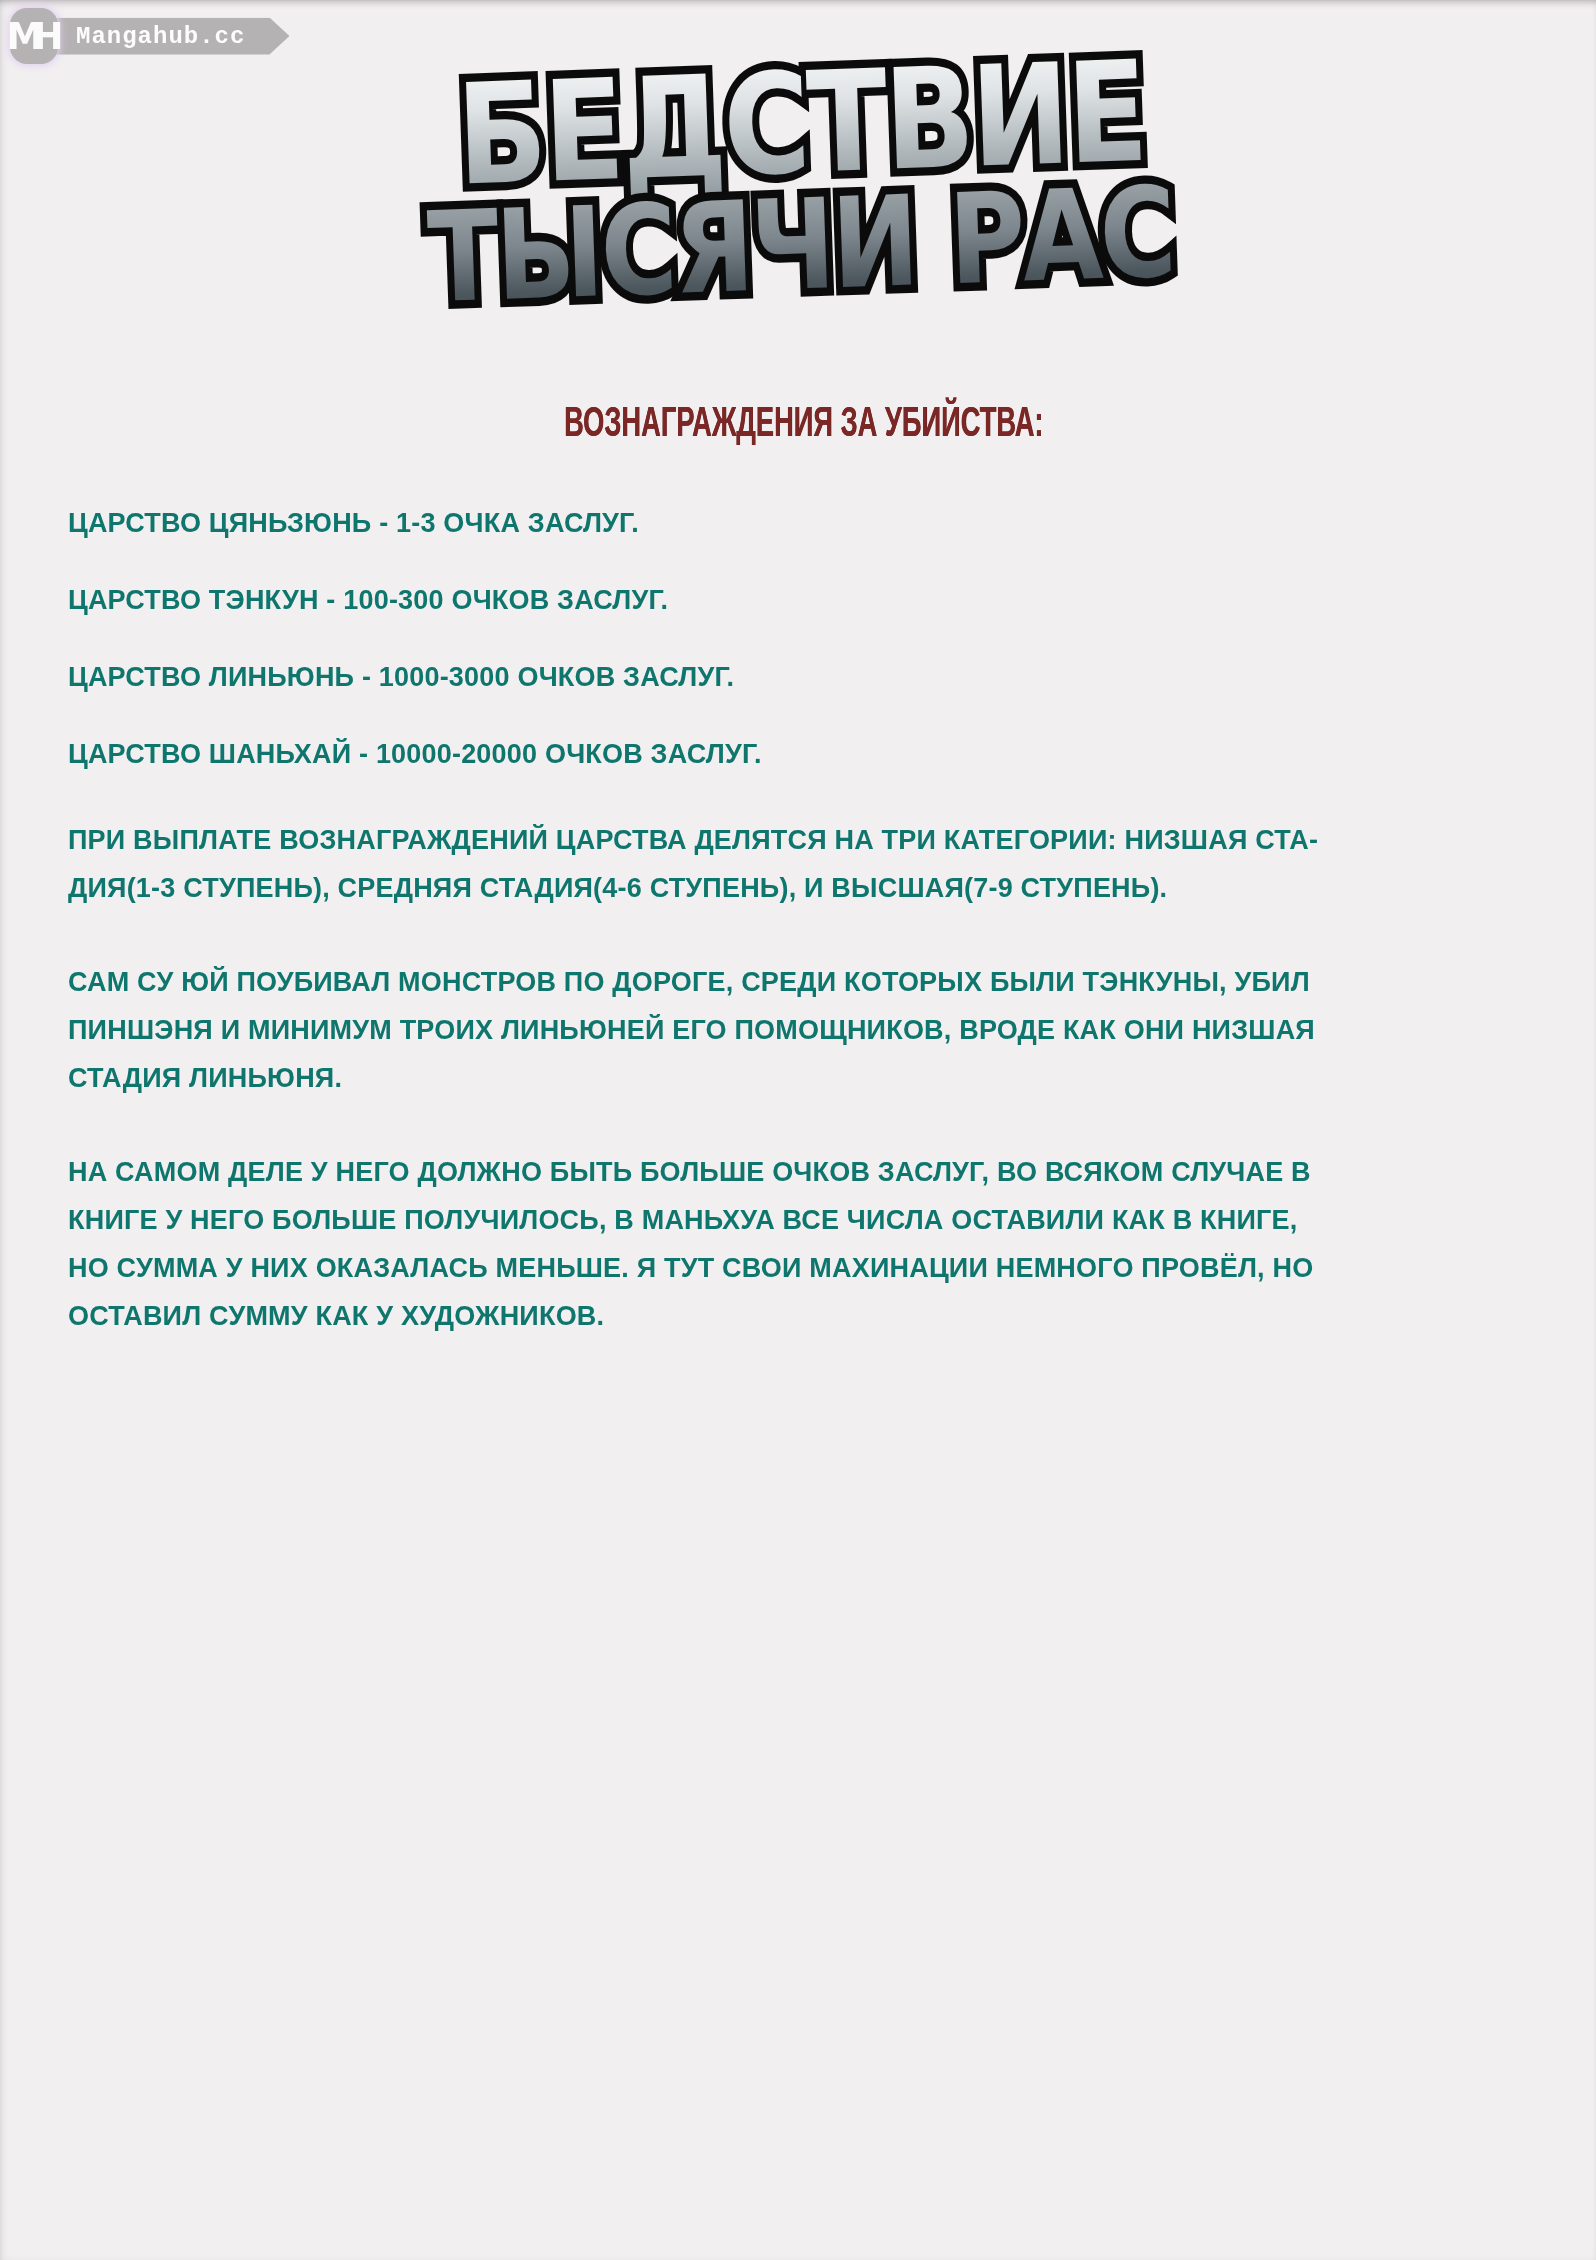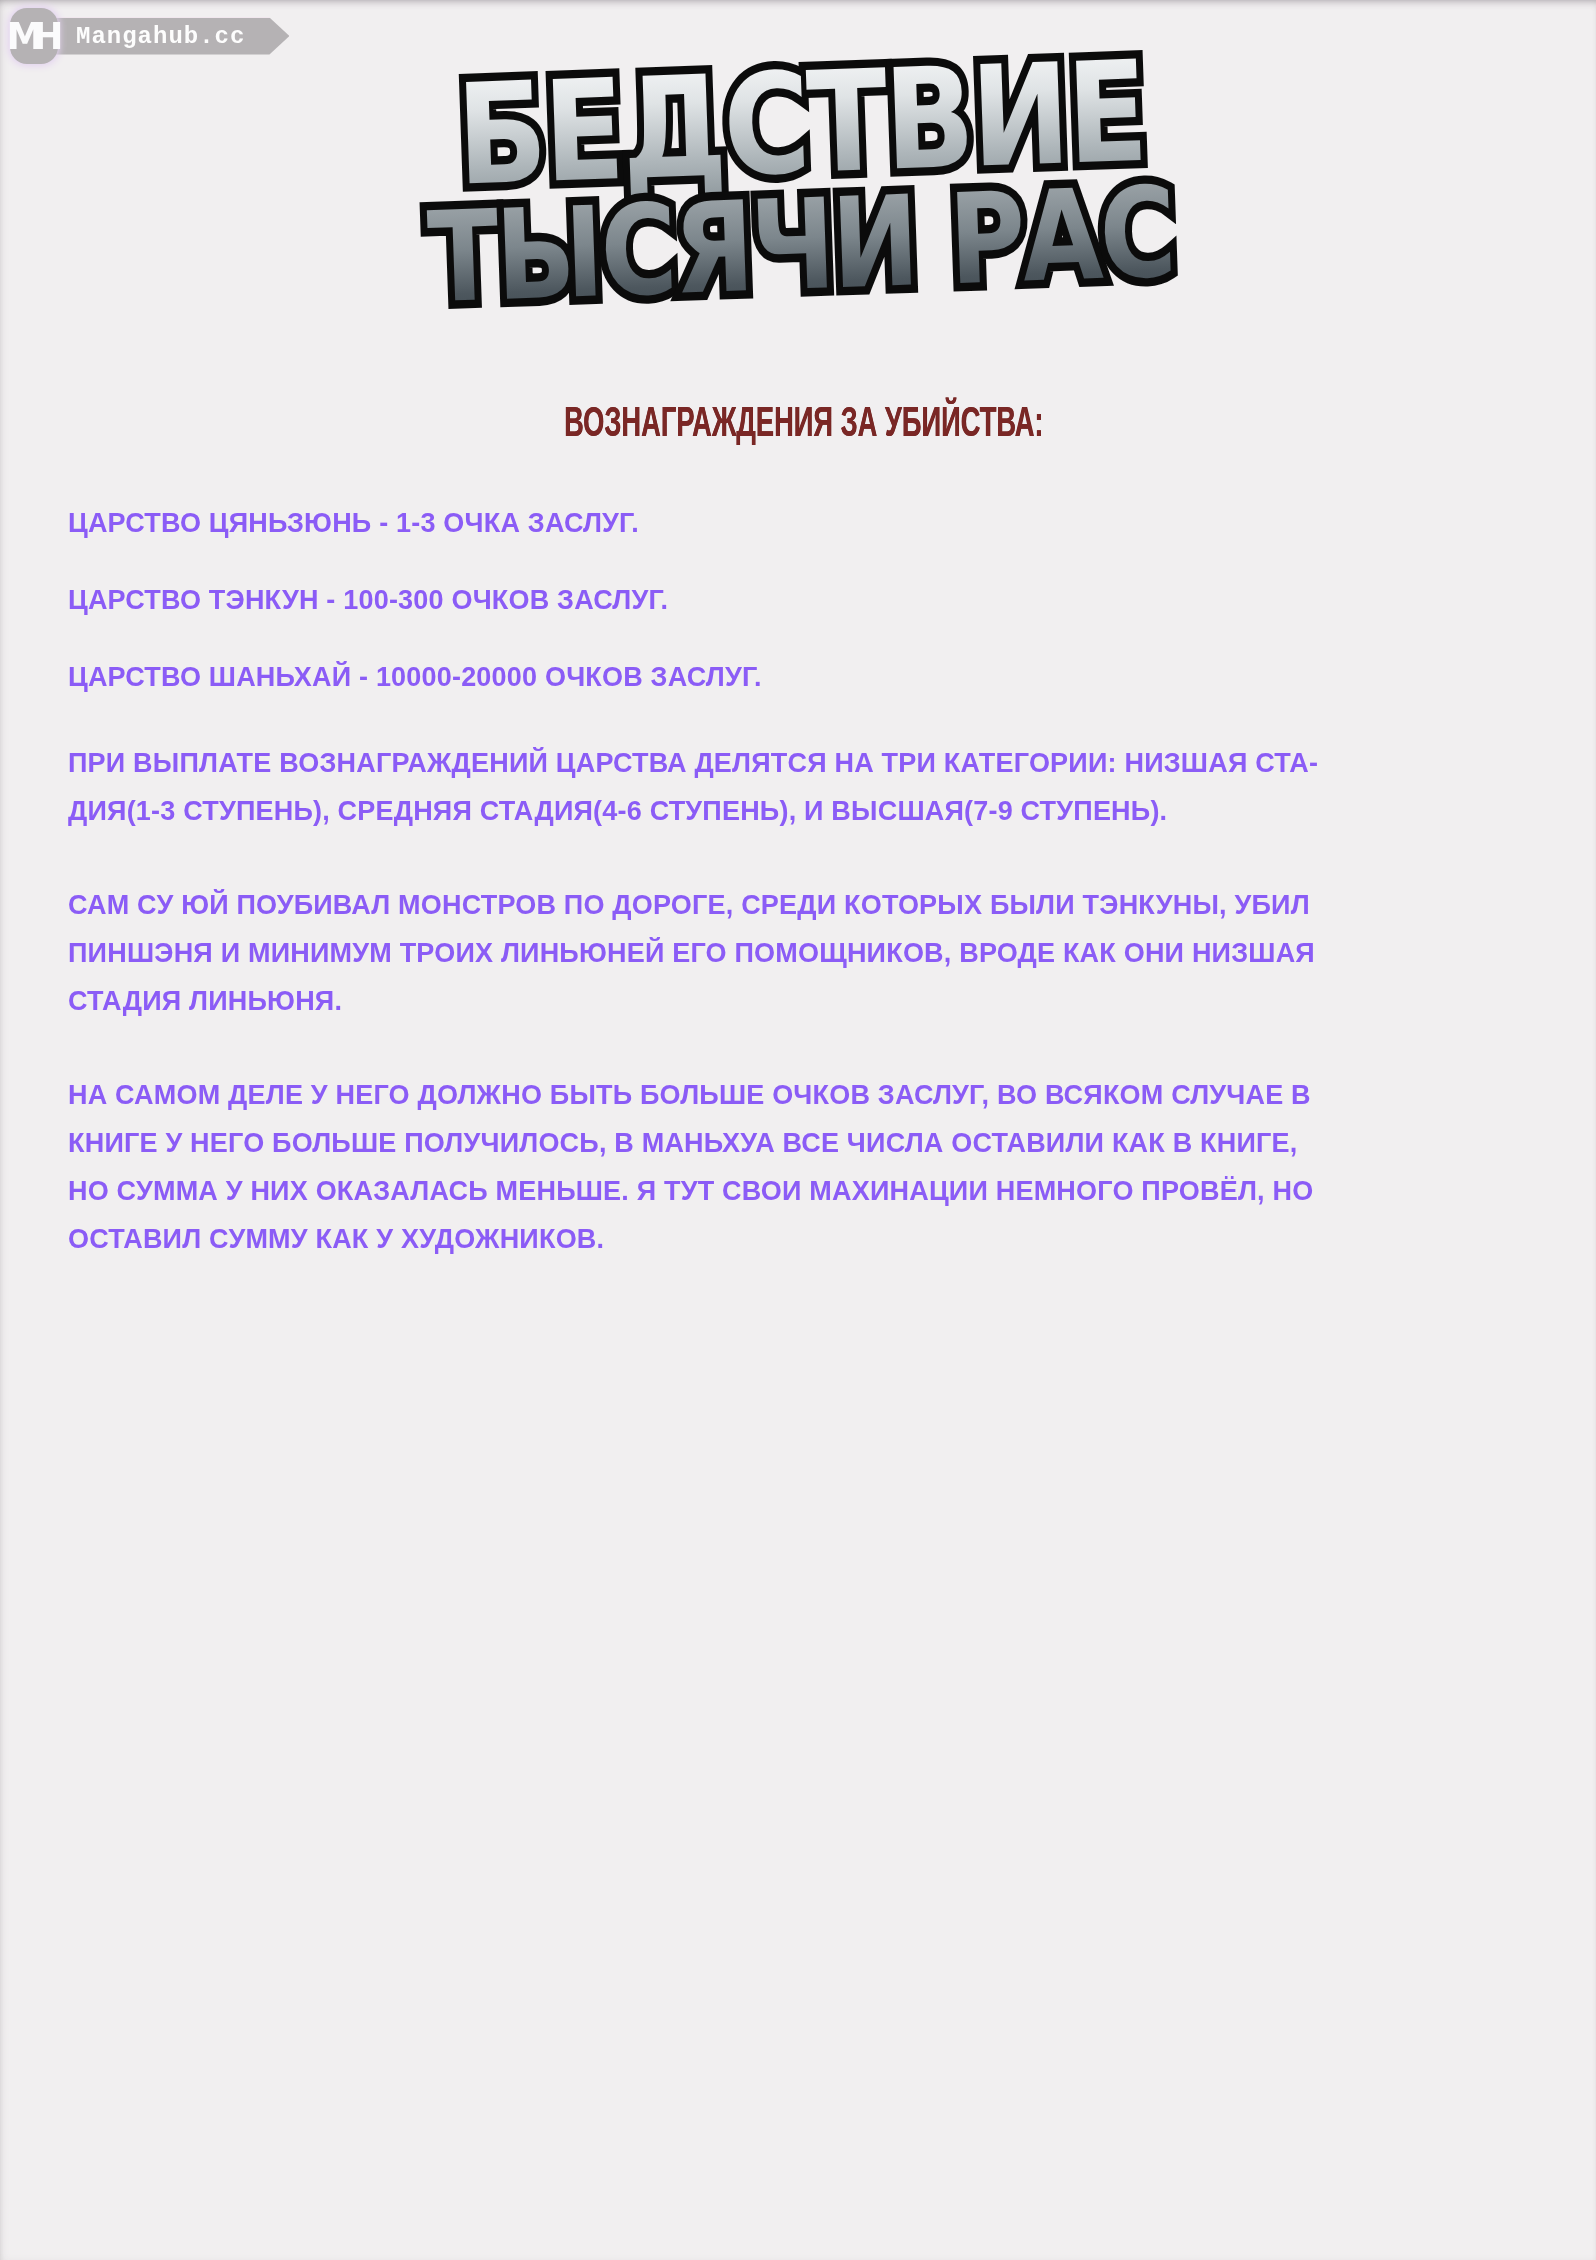--- a/index.html
+++ b/index.html
@@ -57,21 +57,21 @@
 
   
   .heading-wrap{position:absolute;top:396px;left:12px;right:0;text-align:center;}
   .heading{
     display:inline-block;color:#7a2725;font-weight:700;font-size:44px;
     letter-spacing:0px;transform:scaleX(0.62) scaleY(0.98);transform-origin:center;
     white-space:nowrap;text-shadow:0.5px 0.5px 0 #6b1f1e;
   }
 
   
-  .content{position:absolute;left:68px;top:508px;width:1472px;color:#8b5cf6;}
+  .content{position:absolute;left:68px;top:508px;width:1472px;color:#0f766e;}
   .reward-line{
     font-size:27px;font-weight:700;line-height:30px;margin-bottom:47px;
     letter-spacing:0.2px;white-space:nowrap;
   }
   .para{
     font-size:27px;font-weight:700;line-height:48px;margin-bottom:46px;
     letter-spacing:0.2px;white-space:pre-line;
   }
 </style>
 </head>
@@ -98,20 +98,21 @@
   </div>
 
   <div class="heading-wrap">
     <div class="heading">ВОЗНАГРАЖДЕНИЯ ЗА УБИЙСТВА:</div>
   </div>
 
   <div class="content">
     <div class="rewards">
       <div class="reward-line">ЦАРСТВО ЦЯНЬЗЮНЬ - 1-3 ОЧКА ЗАСЛУГ.</div>
       <div class="reward-line">ЦАРСТВО ТЭНКУН - 100-300 ОЧКОВ ЗАСЛУГ.</div>
+      <div class="reward-line">ЦАРСТВО ЛИНЬЮНЬ - 1000-3000 ОЧКОВ ЗАСЛУГ.</div>
       <div class="reward-line">ЦАРСТВО ШАНЬХАЙ - 10000-20000 ОЧКОВ ЗАСЛУГ.</div>
     </div>
     <div class="para">ПРИ ВЫПЛАТЕ ВОЗНАГРАЖДЕНИЙ ЦАРСТВА ДЕЛЯТСЯ НА ТРИ КАТЕГОРИИ: НИЗШАЯ СТА-
 ДИЯ(1-3 СТУПЕНЬ), СРЕДНЯЯ СТАДИЯ(4-6 СТУПЕНЬ), И ВЫСШАЯ(7-9 СТУПЕНЬ).</div>
     <div class="para">САМ СУ ЮЙ ПОУБИВАЛ МОНСТРОВ ПО ДОРОГЕ, СРЕДИ КОТОРЫХ БЫЛИ ТЭНКУНЫ, УБИЛ
 ПИНШЭНЯ И МИНИМУМ ТРОИХ ЛИНЬЮНЕЙ ЕГО ПОМОЩНИКОВ, ВРОДЕ КАК ОНИ НИЗШАЯ
 СТАДИЯ ЛИНЬЮНЯ.</div>
     <div class="para">НА САМОМ ДЕЛЕ У НЕГО ДОЛЖНО БЫТЬ БОЛЬШЕ ОЧКОВ ЗАСЛУГ, ВО ВСЯКОМ СЛУЧАЕ В
 КНИГЕ У НЕГО БОЛЬШЕ ПОЛУЧИЛОСЬ, В МАНЬХУА ВСЕ ЧИСЛА ОСТАВИЛИ КАК В КНИГЕ,
 НО СУММА У НИХ ОКАЗАЛАСЬ МЕНЬШЕ. Я ТУТ СВОИ МАХИНАЦИИ НЕМНОГО ПРОВЁЛ, НО

